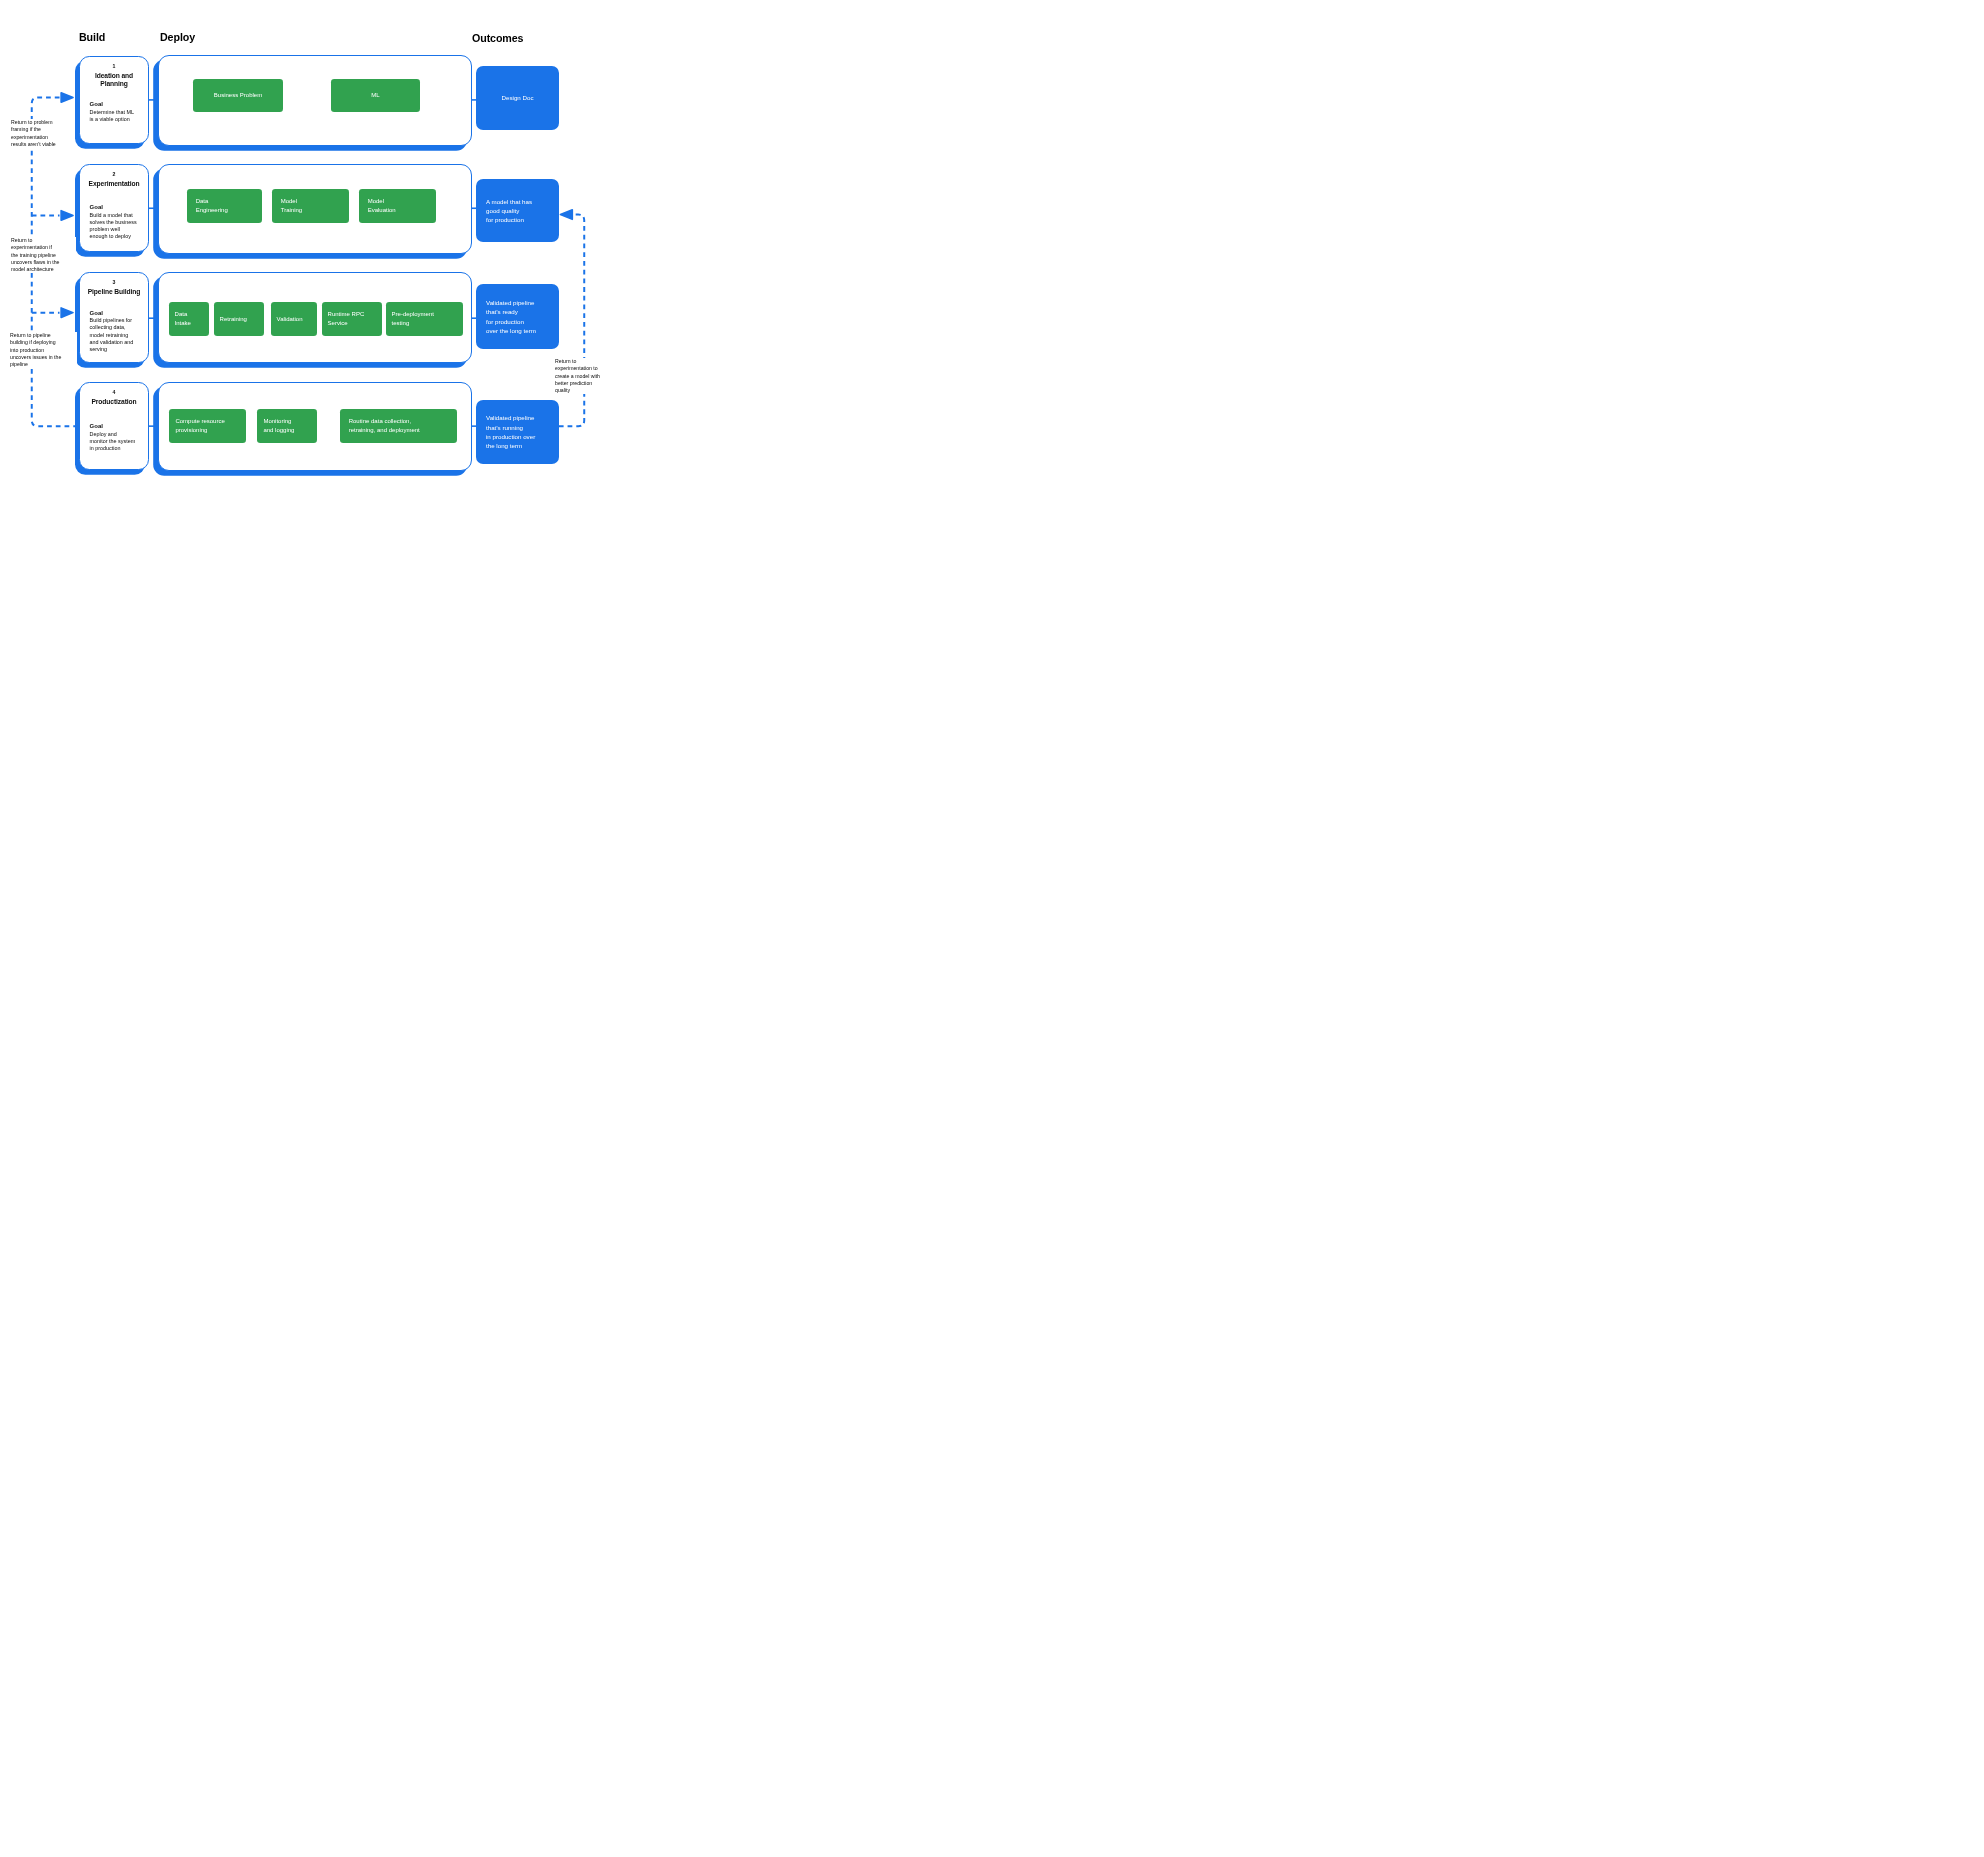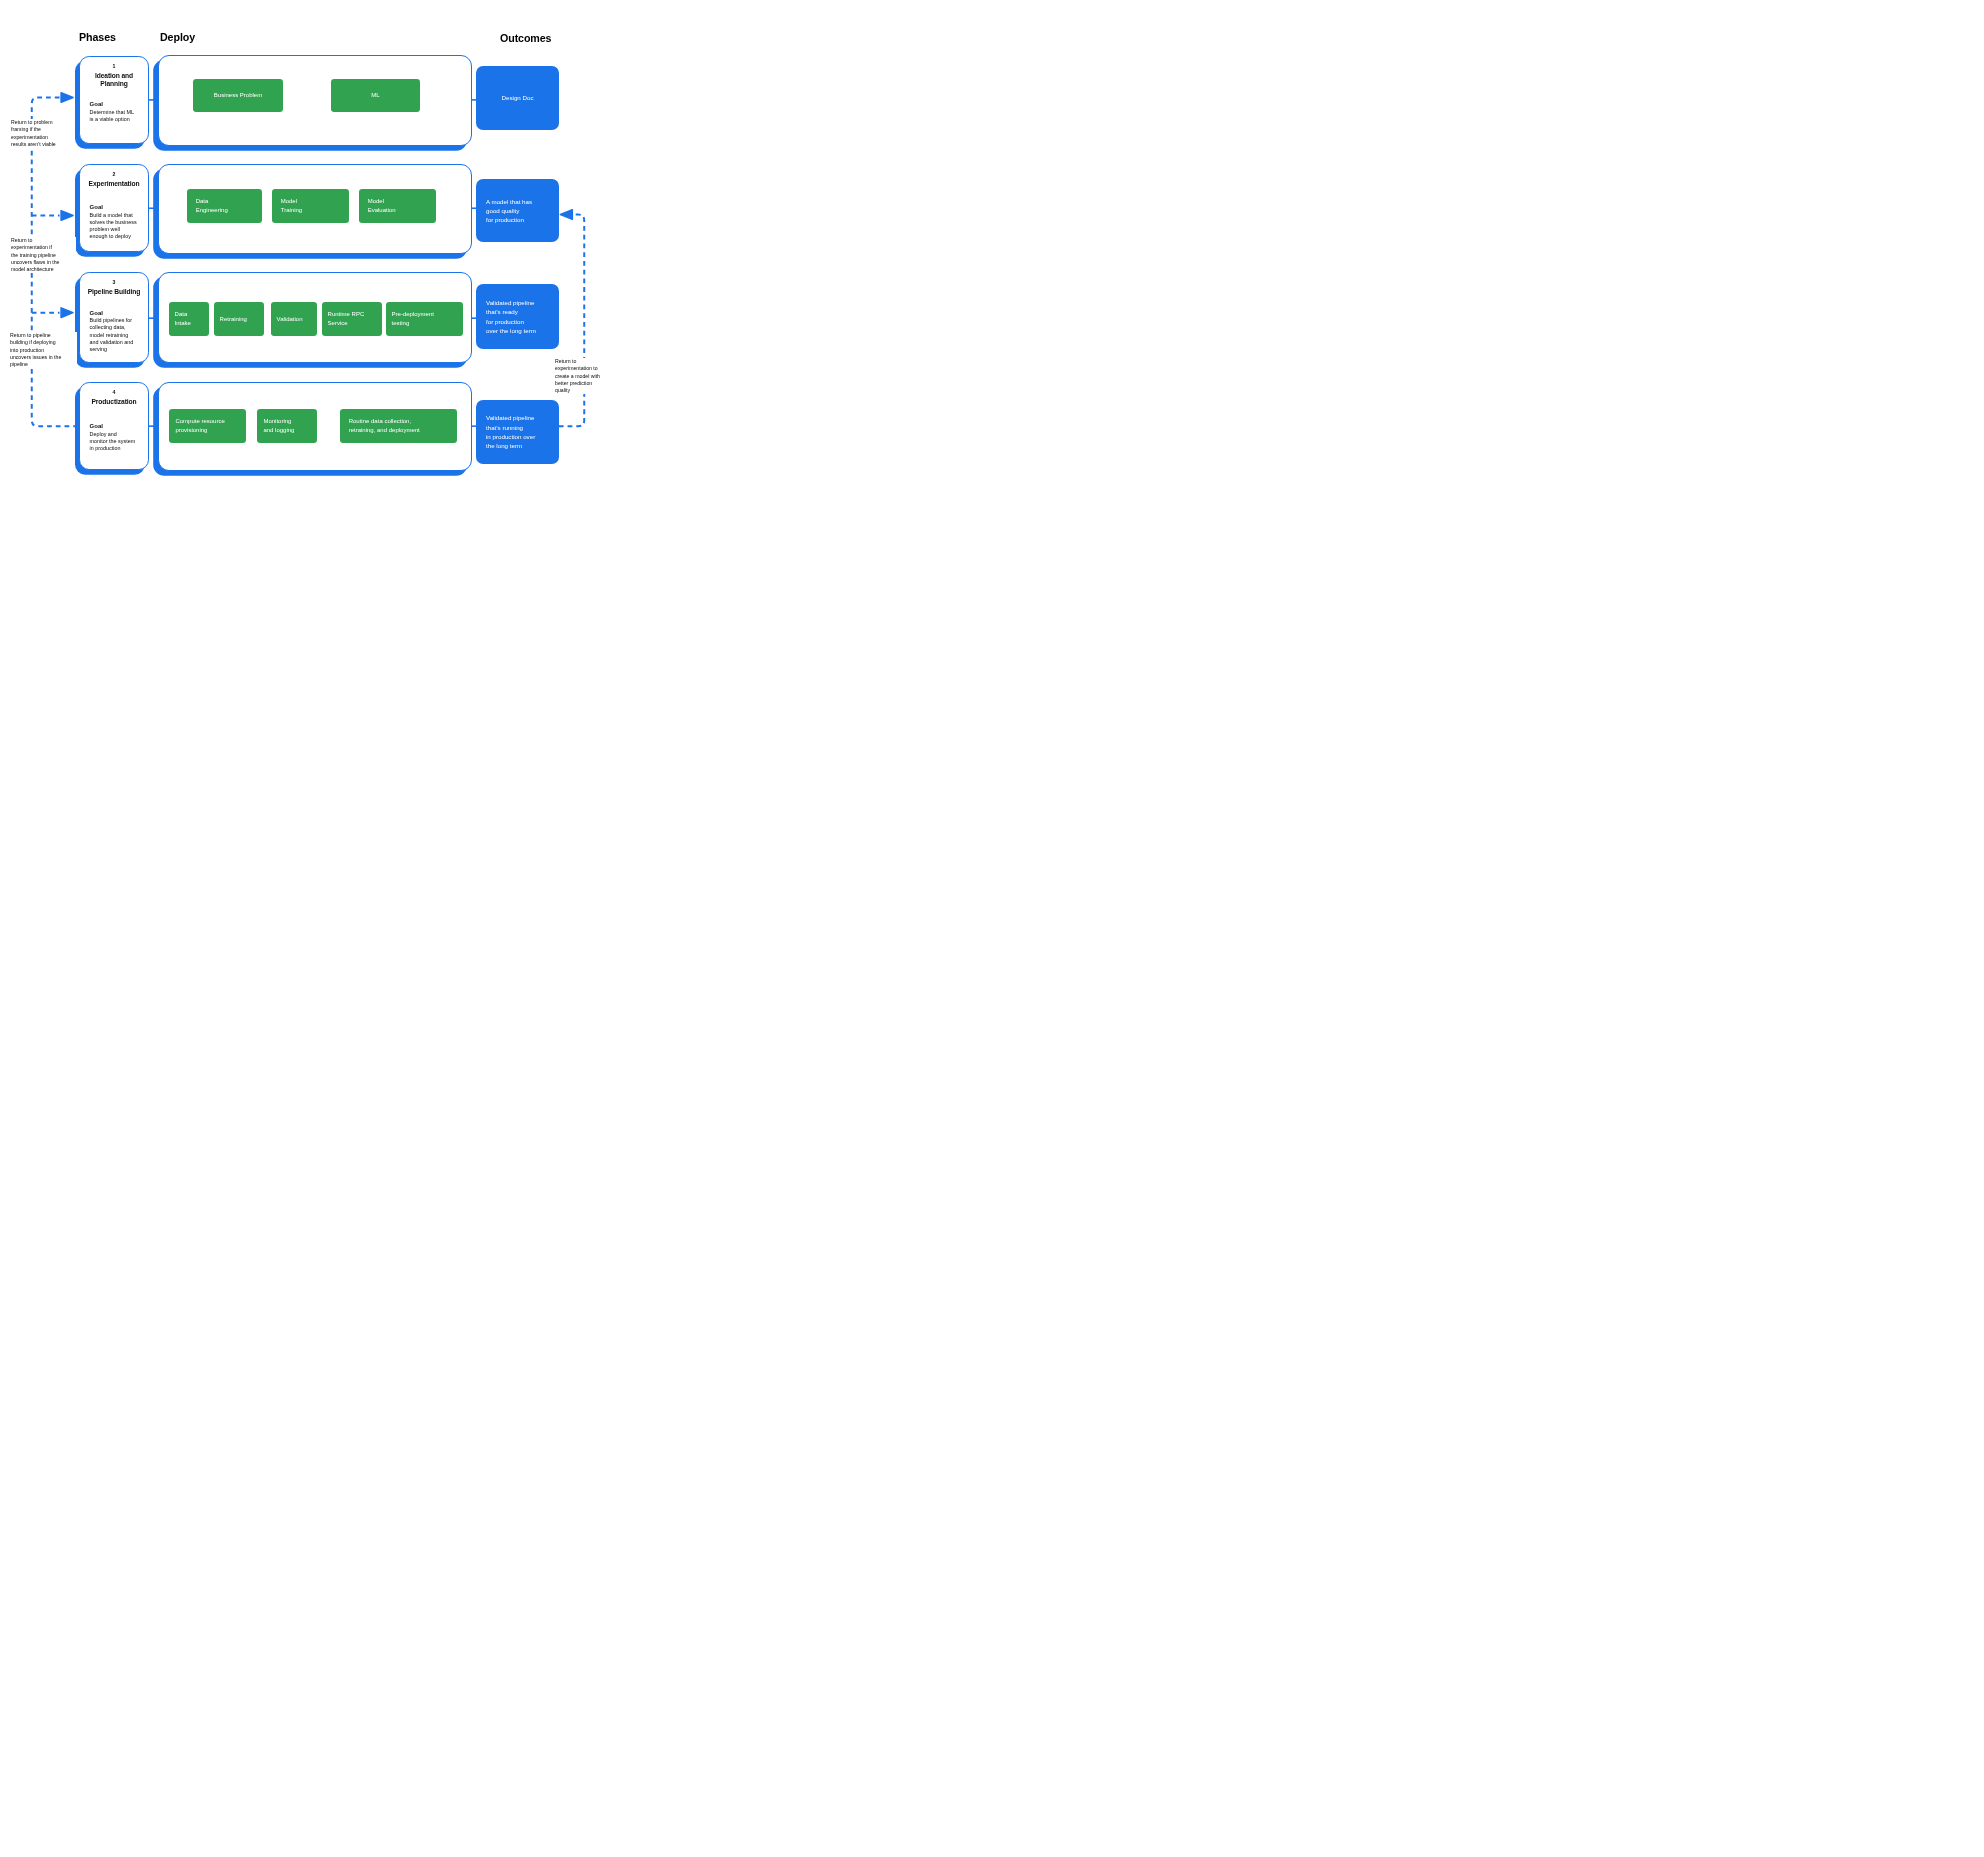--- a/index.html
+++ b/index.html
@@ -132,23 +132,23 @@
     <path class="dash-blue" d="M 80 542 H 150"></path>
     <path class="dash-blue" d="M 80 787 H 150"></path>
     <polygon class="head-blue" points="154,233 154,257 184,245"></polygon>
     <polygon class="head-blue" points="154,530 154,554 184,542"></polygon>
     <polygon class="head-blue" points="154,775 154,799 184,787"></polygon>
 
     <path class="dash-blue" d="M 1408 1073 H 1457 Q 1472 1073 1472 1058 V 555 Q 1472 540 1457 540 H 1440"></path>
     <polygon class="head-blue" points="1442,528 1442,552 1412,540"></polygon>
   </svg>
 
-  <div class="hdr" style="left:79px;top:31px;">Phases</div>
+  <div class="hdr" style="left:79px;top:31px;">Build</div>
   <div class="hdr" style="left:160px;top:31px;">Deploy</div>
-  <div class="hdr" style="left:500px;top:32px;text-align:right;">Outcomes</div>
+  <div class="hdr" style="left:472px;top:32px;text-align:right;">Outcomes</div>
 
   <div class="phase-card r1" style="left:79px;top:56px;width:70px;height:88px;">
     <div class="phase-num">1</div>
     <div class="phase-title">Ideation and Planning</div>
     <div class="goal-block">
       <div class="goal-label">Goal</div>
       <div class="goal-text">Determine that ML
 is a viable option</div>
     </div>
   </div>

